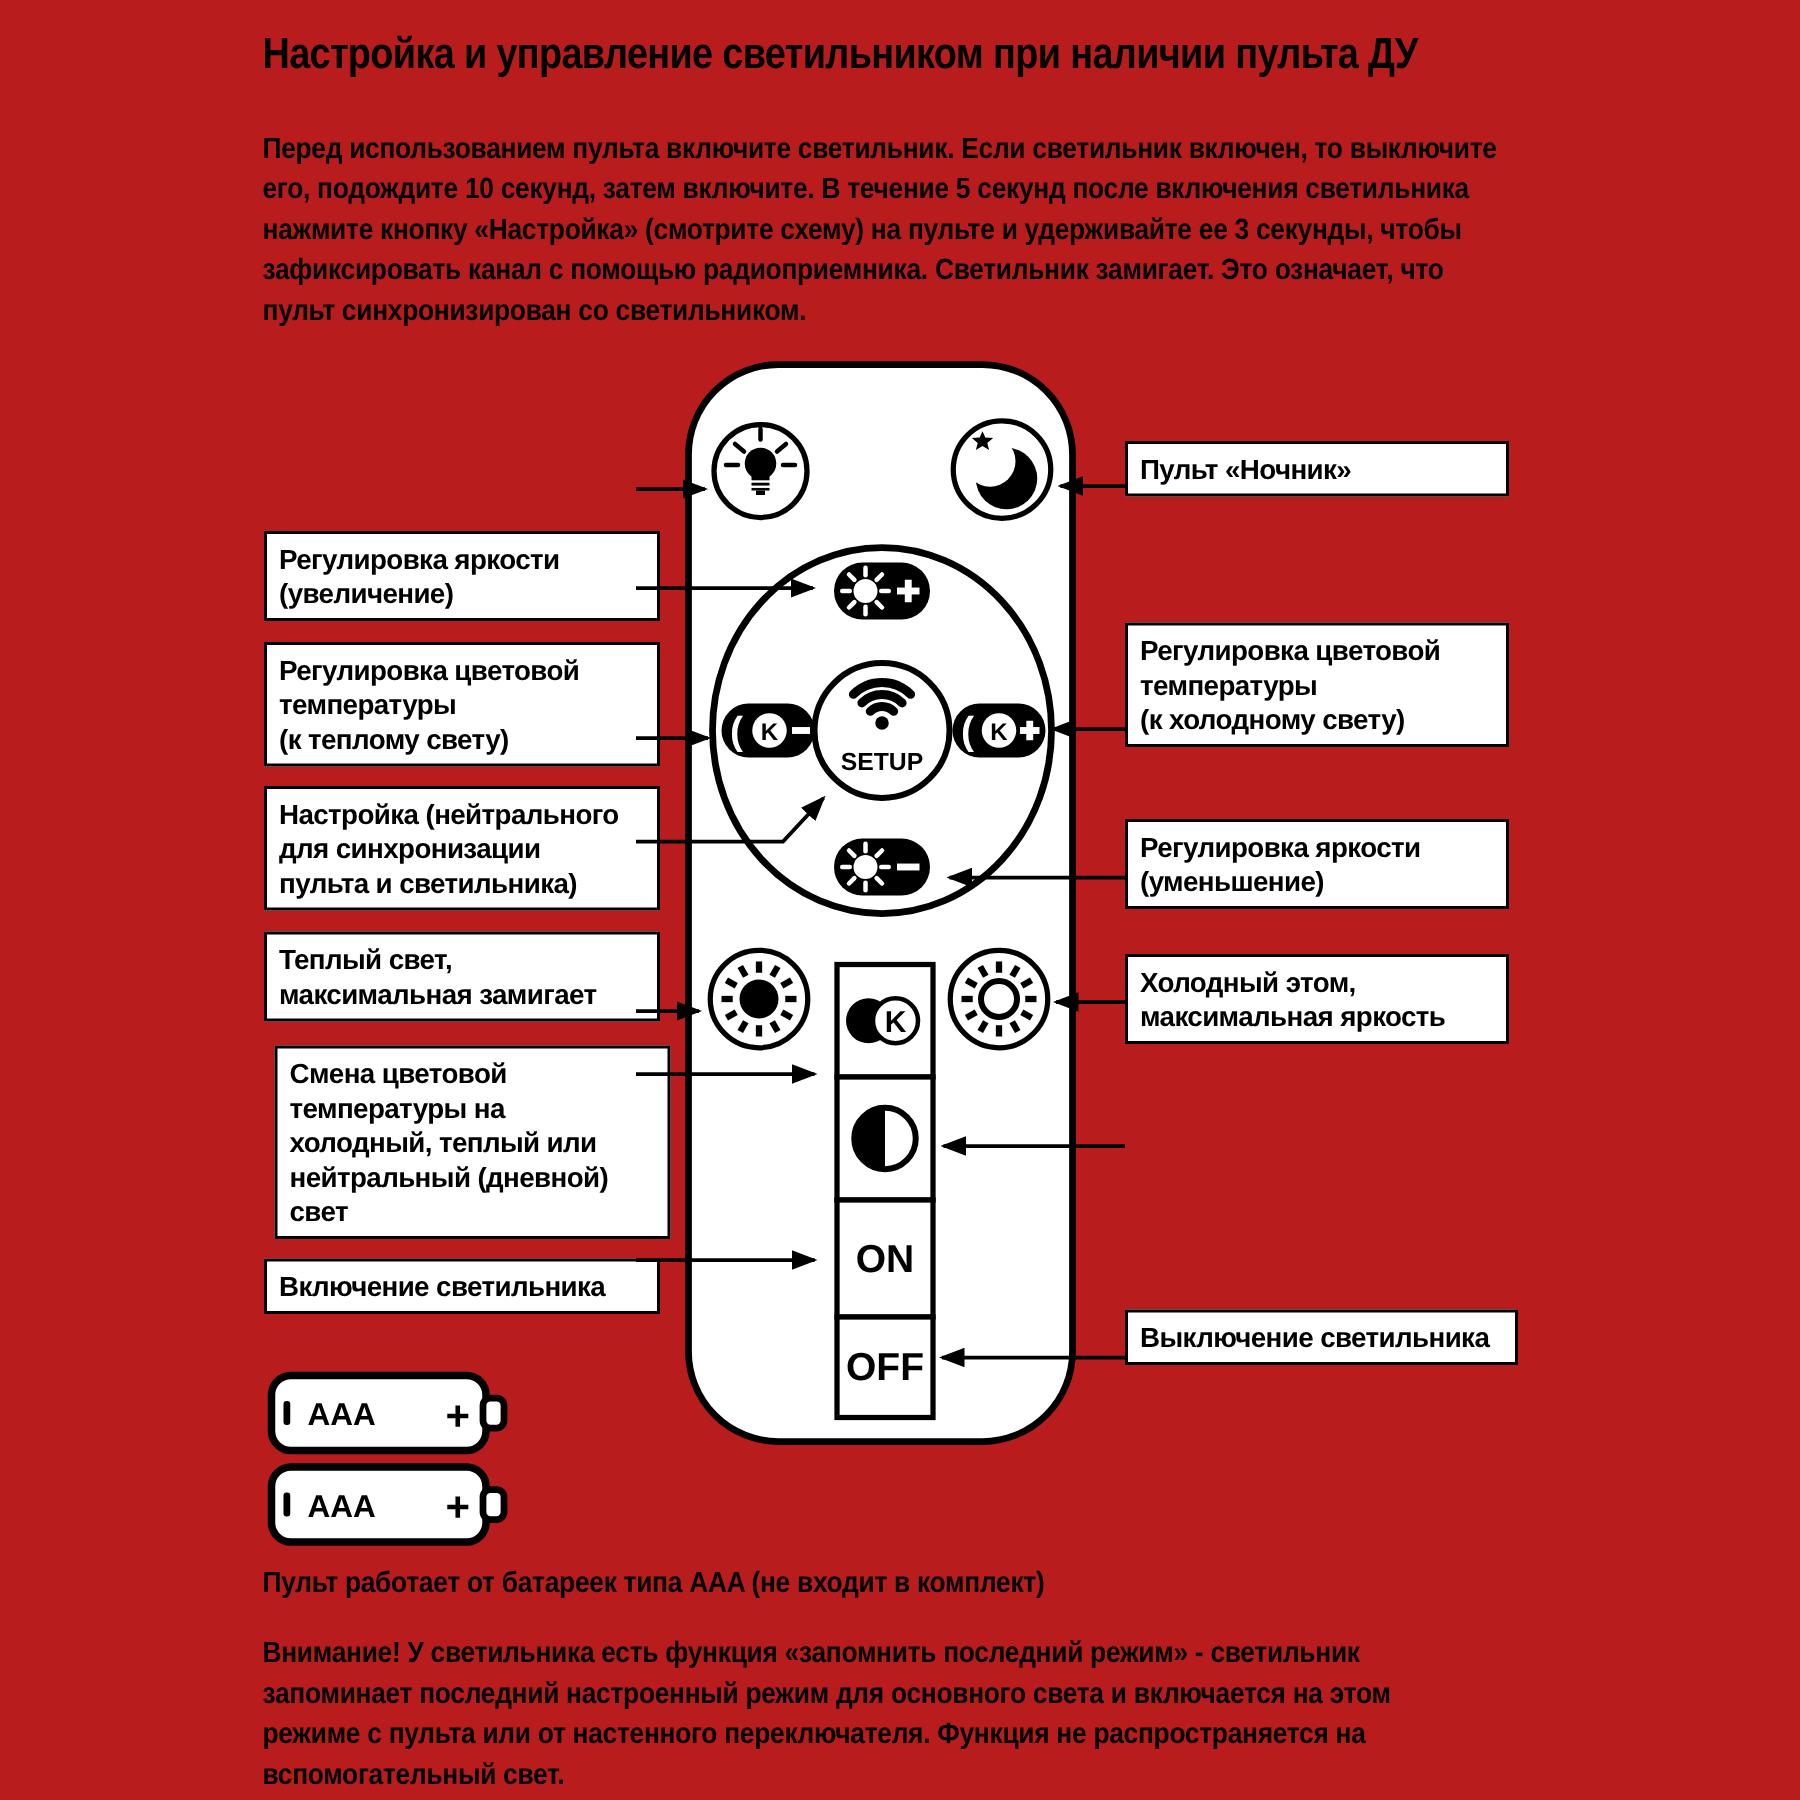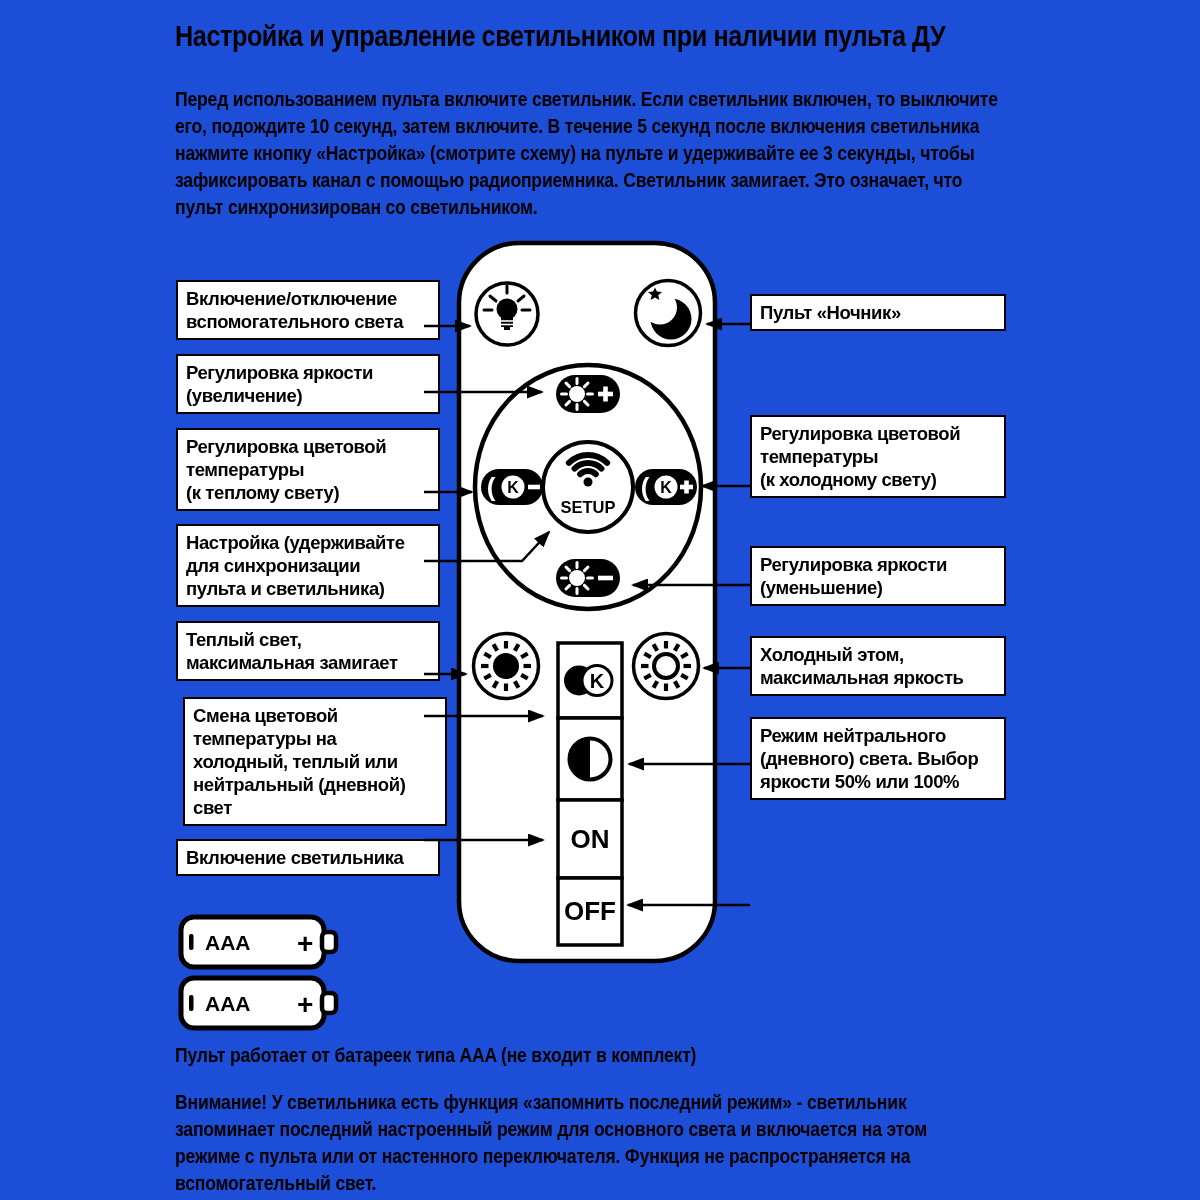--- a/index.html
+++ b/index.html
@@ -1,16 +1,16 @@
 <!DOCTYPE html>
 <html><head>
 <meta charset="utf-8">
 <style>
   html,body{margin:0;padding:0;background:#fff;}
-  #page{position:relative;width:1200px;height:1200px;background:#1d4ed8;color:#000;
+  #page{position:relative;width:1200px;height:1200px;background:#b91c1c;color:#000;
         font-family:"Liberation Sans",sans-serif;font-weight:bold;overflow:hidden;}
   .abs{position:absolute;}
   .title{font-size:29px;letter-spacing:-0.5px;transform:scaleX(0.87);transform-origin:0 0;white-space:pre;}
   .para{font-size:19.5px;line-height:27px;letter-spacing:-0.2px;transform:scaleX(0.90);
         transform-origin:0 0;white-space:pre;}
   .callout{position:absolute;border:2.5px solid #000;background:#fff;padding:5px 8px;
            font-size:18.5px;line-height:23px;letter-spacing:-0.4px;white-space:pre-line;}
   svg text{font-family:"Liberation Sans",sans-serif;font-weight:bold;}
 </style>
 </head>
@@ -19,50 +19,46 @@
 <div id="page">
 
   <div class="abs title" style="left:175px;top:20px;">Настройка и управление светильником при наличии пульта ДУ</div>
 
   <div class="abs para" style="left:175px;top:86px;">Перед использованием пульта включите светильник. Если светильник включен, то выключите
 его, подождите 10 секунд, затем включите. В течение 5 секунд после включения светильника
 нажмите кнопку «Настройка» (смотрите схему) на пульте и удерживайте ее 3 секунды, чтобы
 зафиксировать канал с помощью радиоприемника. Светильник замигает. Это означает, что
 пульт синхронизирован со светильником.</div>
 
-  <div class="callout" style="left:176px;top:280px;width:244px">Включение/отключение
-вспомогательного света</div>
   <div class="callout" style="left:176px;top:354px;width:244px">Регулировка яркости
 (увеличение)</div>
   <div class="callout" style="left:176px;top:428px;width:244px">Регулировка цветовой
 температуры
 (к теплому свету)</div>
-  <div class="callout" style="left:176px;top:524px;width:244px">Настройка (удерживайте
+  <div class="callout" style="left:176px;top:524px;width:244px">Настройка (нейтрального
 для синхронизации
 пульта и светильника)</div>
   <div class="callout" style="left:176px;top:621px;width:244px">Теплый свет,
 максимальная замигает</div>
   <div class="callout" style="left:183px;top:697px;width:244px">Смена цветовой
 температуры на
 холодный, теплый или
 нейтральный (дневной)
 свет</div>
   <div class="callout" style="left:176px;top:839px;width:244px">Включение светильника</div>
 
   <div class="callout" style="left:750px;top:294px;width:236px">Пульт «Ночник»</div>
   <div class="callout" style="left:750px;top:415px;width:236px">Регулировка цветовой
 температуры
 (к холодному свету)</div>
   <div class="callout" style="left:750px;top:546px;width:236px">Регулировка яркости
 (уменьшение)</div>
   <div class="callout" style="left:750px;top:636px;width:236px">Холодный этом,
 максимальная яркость</div>
-  <div class="callout" style="left:750px;top:717px;width:236px">Режим нейтрального
-(дневного) света. Выбор
-яркости 50% или 100%</div>
+  <div class="callout" style="left:750px;top:873px;width:242px">Выключение светильника</div>
 
   <svg class="abs" style="left:0;top:230px;" width="1200" height="810" viewBox="0 230 1200 810">
     <defs>
       <marker id="arr" markerUnits="userSpaceOnUse" markerWidth="17" markerHeight="13" refX="15" refY="6.5" orient="auto">
         <path d="M0,0 L17,6.5 L0,13 Z" fill="#000"></path>
       </marker>
     </defs>
 
     <rect x="459" y="243" width="256" height="718" rx="60" fill="#fff" stroke="#000" stroke-width="4.5"></rect>
 

